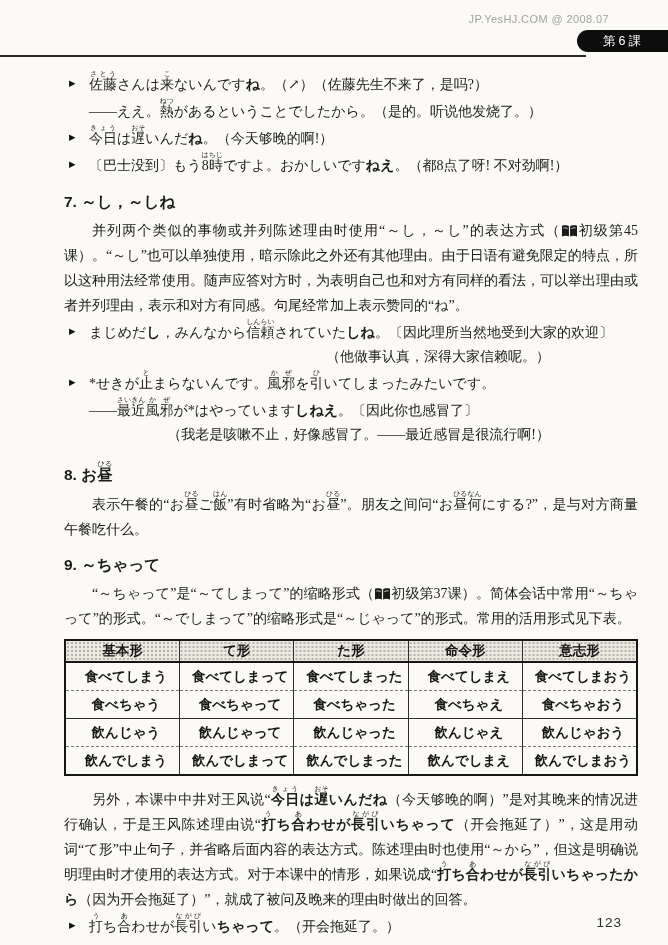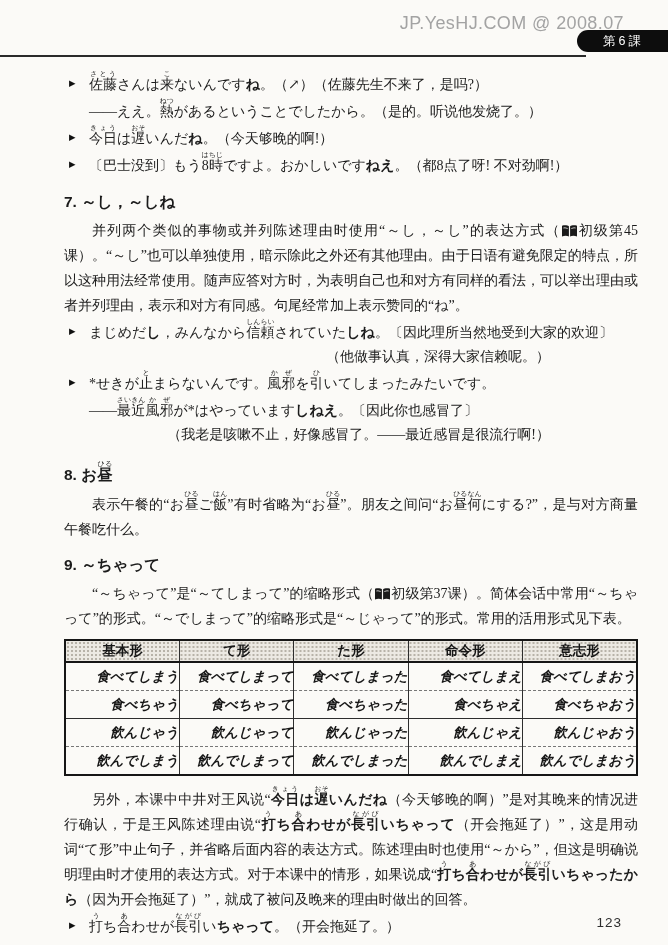--- a/index.html
+++ b/index.html
@@ -5,23 +5,23 @@
   html,body{margin:0;padding:0;}
   .page{
     position:relative;
     width:668px;height:945px;
     background:#fbfaf7;
     color:#1b1b1b;
     font-family:"Liberation Serif","DejaVu Serif",serif;
     overflow:hidden;
   }
   .watermark{
-    position:absolute;top:13px;right:44px;
+    position:absolute;top:13px;right:59px;
     font-family:"Liberation Sans","DejaVu Sans",sans-serif;
-    font-size:18px;color:#a3a3a3;letter-spacing:.4px;
+    font-size:11px;color:#a3a3a3;letter-spacing:.4px;
   }
   .header-rule{
     position:absolute;top:55px;left:0;width:586px;height:2px;background:#2a2a2a;
   }
   .lesson-tab{
     position:absolute;top:30px;right:0;width:91px;height:22px;
     background:#0d0d0d;border-radius:12px 0 0 12px;
     color:#fff;text-align:center;line-height:22px;
     font-family:"Liberation Sans","DejaVu Sans",sans-serif;
     font-size:12.5px;letter-spacing:3px;padding-left:2px;box-sizing:border-box;
@@ -54,21 +54,21 @@
     font-size:13.5px;font-weight:600;color:#161616;table-layout:fixed;
   }
   table.conj th{
     border-bottom:2px solid #161616;
     background-color:#ece9e3;
     background-image:radial-gradient(#b7b2a8 .8px,transparent .9px);
     background-size:4px 4px;
     padding:1px 2px;font-weight:700;text-align:center;
   }
   table.conj th:not(:first-child),table.conj td:not(:first-child){border-left:1.2px solid #2d2d2d;}
-  table.conj td{padding:3px 0 3px 7px;height:21px;text-align:right;font-style:italic;}
+  table.conj td{padding:3px 0 3px 7px;height:21px;text-align:center;}
   table.conj tbody tr:nth-child(1) td,
   table.conj tbody tr:nth-child(3) td{border-bottom:1.3px dashed #777;}
   table.conj tbody tr:nth-child(2) td{border-bottom:1.5px solid #2d2d2d;}
   .book-icon svg{vertical-align:-2px;margin:0 1px;}
   .pageno{
     position:absolute;right:46px;bottom:15px;
     font-family:"Liberation Sans","DejaVu Sans",sans-serif;
     font-size:13.5px;color:#2e2e2e;letter-spacing:1px;
   }
 </style>

